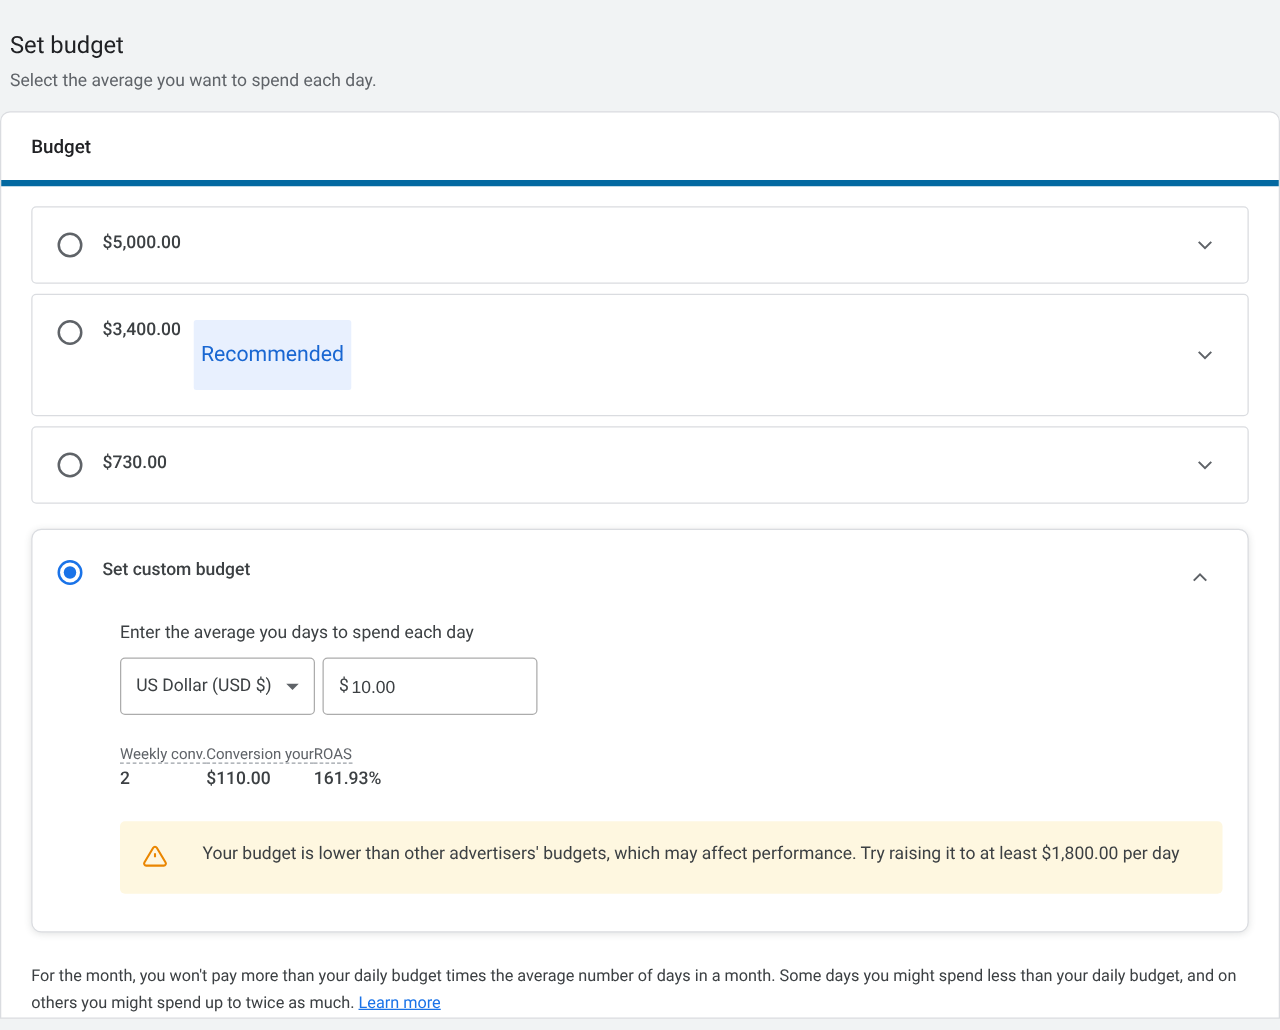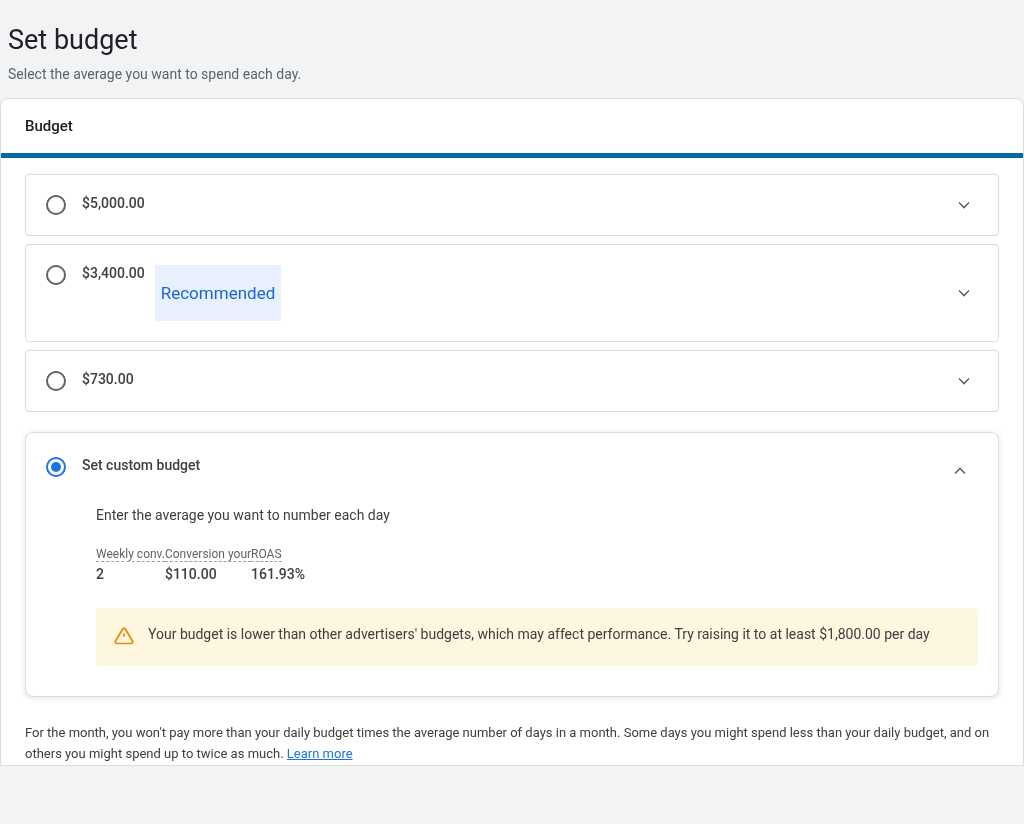--- a/index.html
+++ b/index.html
@@ -11,21 +11,21 @@
       font-family: 'Google Sans', Roboto, Arial, sans-serif;
       background: #f1f3f4;
       width: 1024px;
       height: 824px;
       overflow: hidden;
     }
     .header-section {
       padding: 24px 8px 16px 8px;
     }
     .page-title {
-      font-size: 27px;
+      font-size: 19px;
       font-weight: 400;
       color: #202124;
       margin-bottom: 10px;
     }
     .page-subtitle {
       font-size: 14px;
       color: #5f6368;
     }
     .main-card {
       background: #fff;
@@ -181,21 +181,21 @@
       margin-bottom: 4px;
     }
     .metric-value {
       font-size: 14px;
       font-weight: 500;
       color: #3c4043;
     }
     .warning-box {
       display: flex;
       align-items: flex-start;
-      gap: 14px;
+      gap: 28px;
       background: #fef7e0;
       border-radius: 4px;
       padding: 16px 18px;
       margin-top: 26px;
     }
     .warning-icon {
       flex-shrink: 0;
       color: #ea8600;
       margin-top: 2px;
     }
@@ -271,22 +271,32 @@
         <span class="radio checked"></span>
         <span class="option-label">Set custom budget</span>
         <span class="chevron">
           <svg width="20" height="20" viewBox="0 0 24 24" fill="none" stroke="currentColor" stroke-width="2">
               <polyline points="6 15 12 9 18 15"></polyline>
             </svg>
         </span>
       </div>
 
       <div class="custom-body">
-        <div class="custom-instruction">Enter the average you want to number each day</div>
-
+        <div class="custom-instruction">Enter the average you days to spend each day</div>
+
+        <div class="input-row">
+          <div class="dropdown-btn">
+            <span>US Dollar (USD $)</span>
+            <span class="caret"></span>
+          </div>
+          <div class="amount-input">
+            <span class="amount-prefix">$</span>
+            <input class="amount-value" type="text" value="10.00" style="">
+          </div>
+        </div>
 
         <div class="metrics-row">
           <div>
             <span class="metric-label">Weekly conv.</span>
             <div class="metric-value">2</div>
           </div>
           <div>
             <span class="metric-label">Conversion your</span>
             <div class="metric-value">$110.00</div>
           </div>

